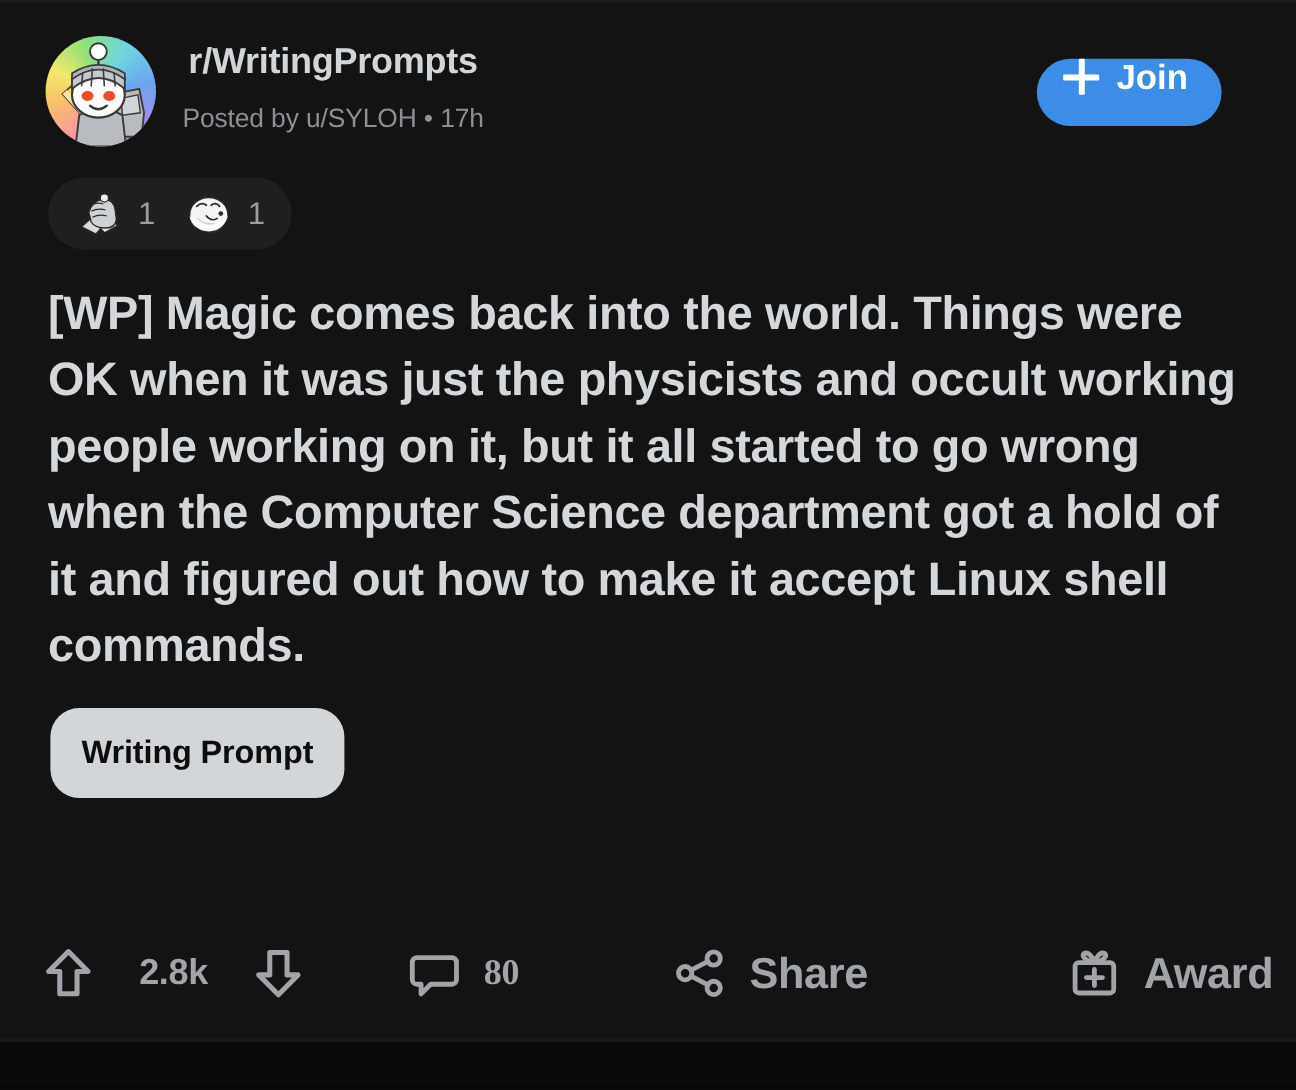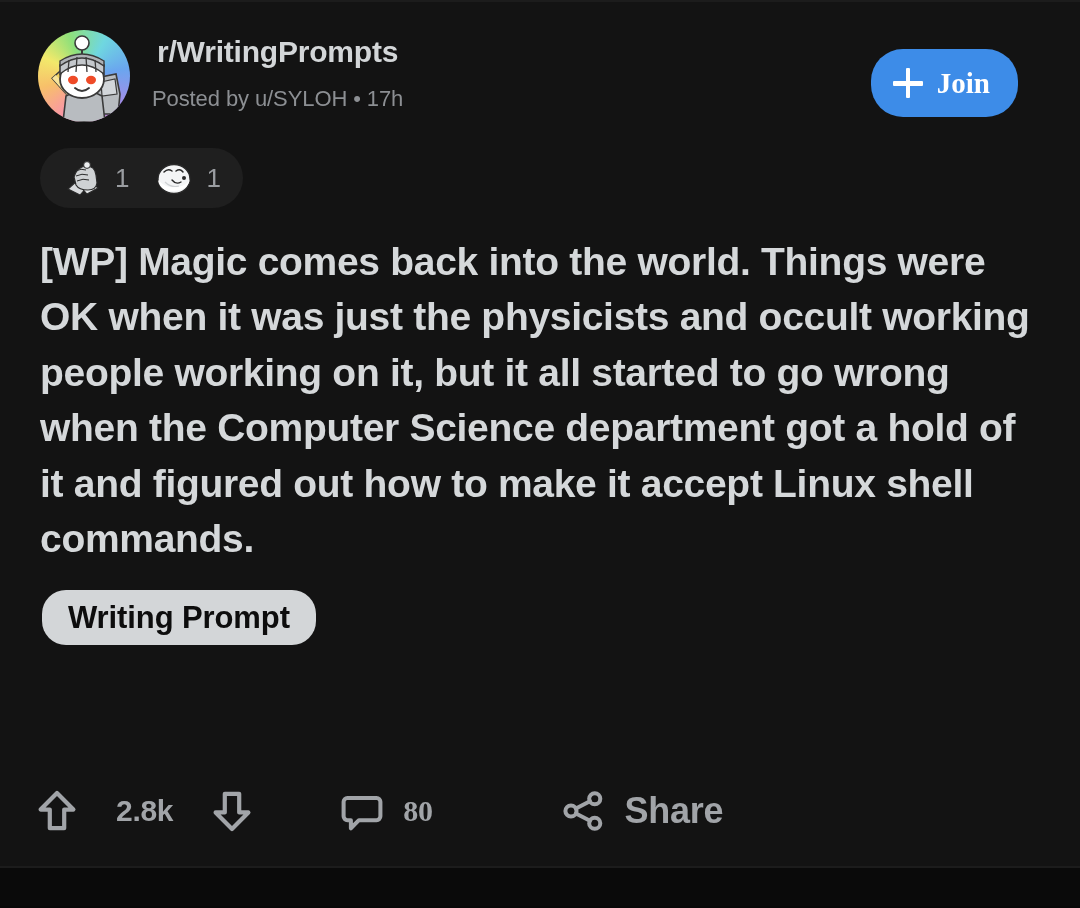--- a/index.html
+++ b/index.html
@@ -74,31 +74,31 @@
     color: #8c8f93;
     margin-top: 17px;
     line-height: 1.2;
     letter-spacing: -0.1px;
   }
 
   .join-button {
     position: absolute;
     right: 62px;
     top: 47px;
-    height: 68px;
+    height: 56px;
     padding: 0 28px 0 22px;
     background: #3d8ce8;
     border: none;
     border-radius: 32px;
     color: #ffffff;
-    font-family: Liberation Serif, serif;
+    font-family: Liberation Sans, sans-serif;
     font-size: 29px;
     font-weight: bold;
     display: flex;
-    align-items: center;
+    align-items: flex-start;
     gap: 14px;
     cursor: pointer;
   }
 
   .join-plus {
     display: inline-block;
     width: 30px;
     height: 30px;
     position: relative;
   }
@@ -149,24 +149,24 @@
     letter-spacing: -0.3px;
     max-width: 1000px;
   }
 
   
   .flair {
     display: inline-block;
     margin: 24px 0 0 42px;
     background: #d3d6d8;
     color: #0d0d0d;
-    font-size: 31px;
+    font-size: 27px;
     font-weight: bold;
     border-radius: 24px;
-    padding: 12px 26px;
+    padding: 24px 26px;
     line-height: 1;
     letter-spacing: -0.1px;
   }
 
   
   .action-bar {
     position: absolute;
     left: 0;
     bottom: 0;
     width: 1080px;
@@ -359,18 +359,28 @@
       <svg width="46" height="46" viewBox="0 0 24 24">
         <circle class="icon-stroke" cx="17.6" cy="5.6" r="2.9"></circle>
         <circle class="icon-stroke" cx="5.2" cy="12" r="2.9"></circle>
         <circle class="icon-stroke" cx="17.6" cy="18.4" r="2.9"></circle>
         <line class="icon-stroke" x1="7.8" y1="10.7" x2="15.1" y2="6.9"></line>
         <line class="icon-stroke" x1="7.8" y1="13.3" x2="15.1" y2="17.1"></line>
       </svg>
       <span class="action-label">Share</span>
     </div>
 
+    <div class="action-group award-group">
+      <svg width="46" height="46" viewBox="0 0 24 24">
+        <rect class="icon-stroke" x="3.6" y="7.4" width="16.8" height="13.2" rx="1.6"></rect>
+        <path class="icon-stroke" d="M12 7.2 C11 4.4 9.2 2.6 7.6 3.4 C6.2 4.2 7.4 6.4 12 7.2 Z"></path>
+        <path class="icon-stroke" d="M12 7.2 C13 4.4 14.8 2.6 16.4 3.4 C17.8 4.2 16.6 6.4 12 7.2 Z"></path>
+        <line class="icon-stroke" x1="12" y1="10.4" x2="12" y2="17.4"></line>
+        <line class="icon-stroke" x1="8.5" y1="13.9" x2="15.5" y2="13.9"></line>
+      </svg>
+      <span class="action-label">Award</span>
+    </div>
 
   </div>
 
 </div>
 
 <div class="bottom-gap"></div>
 
 </body></html>

